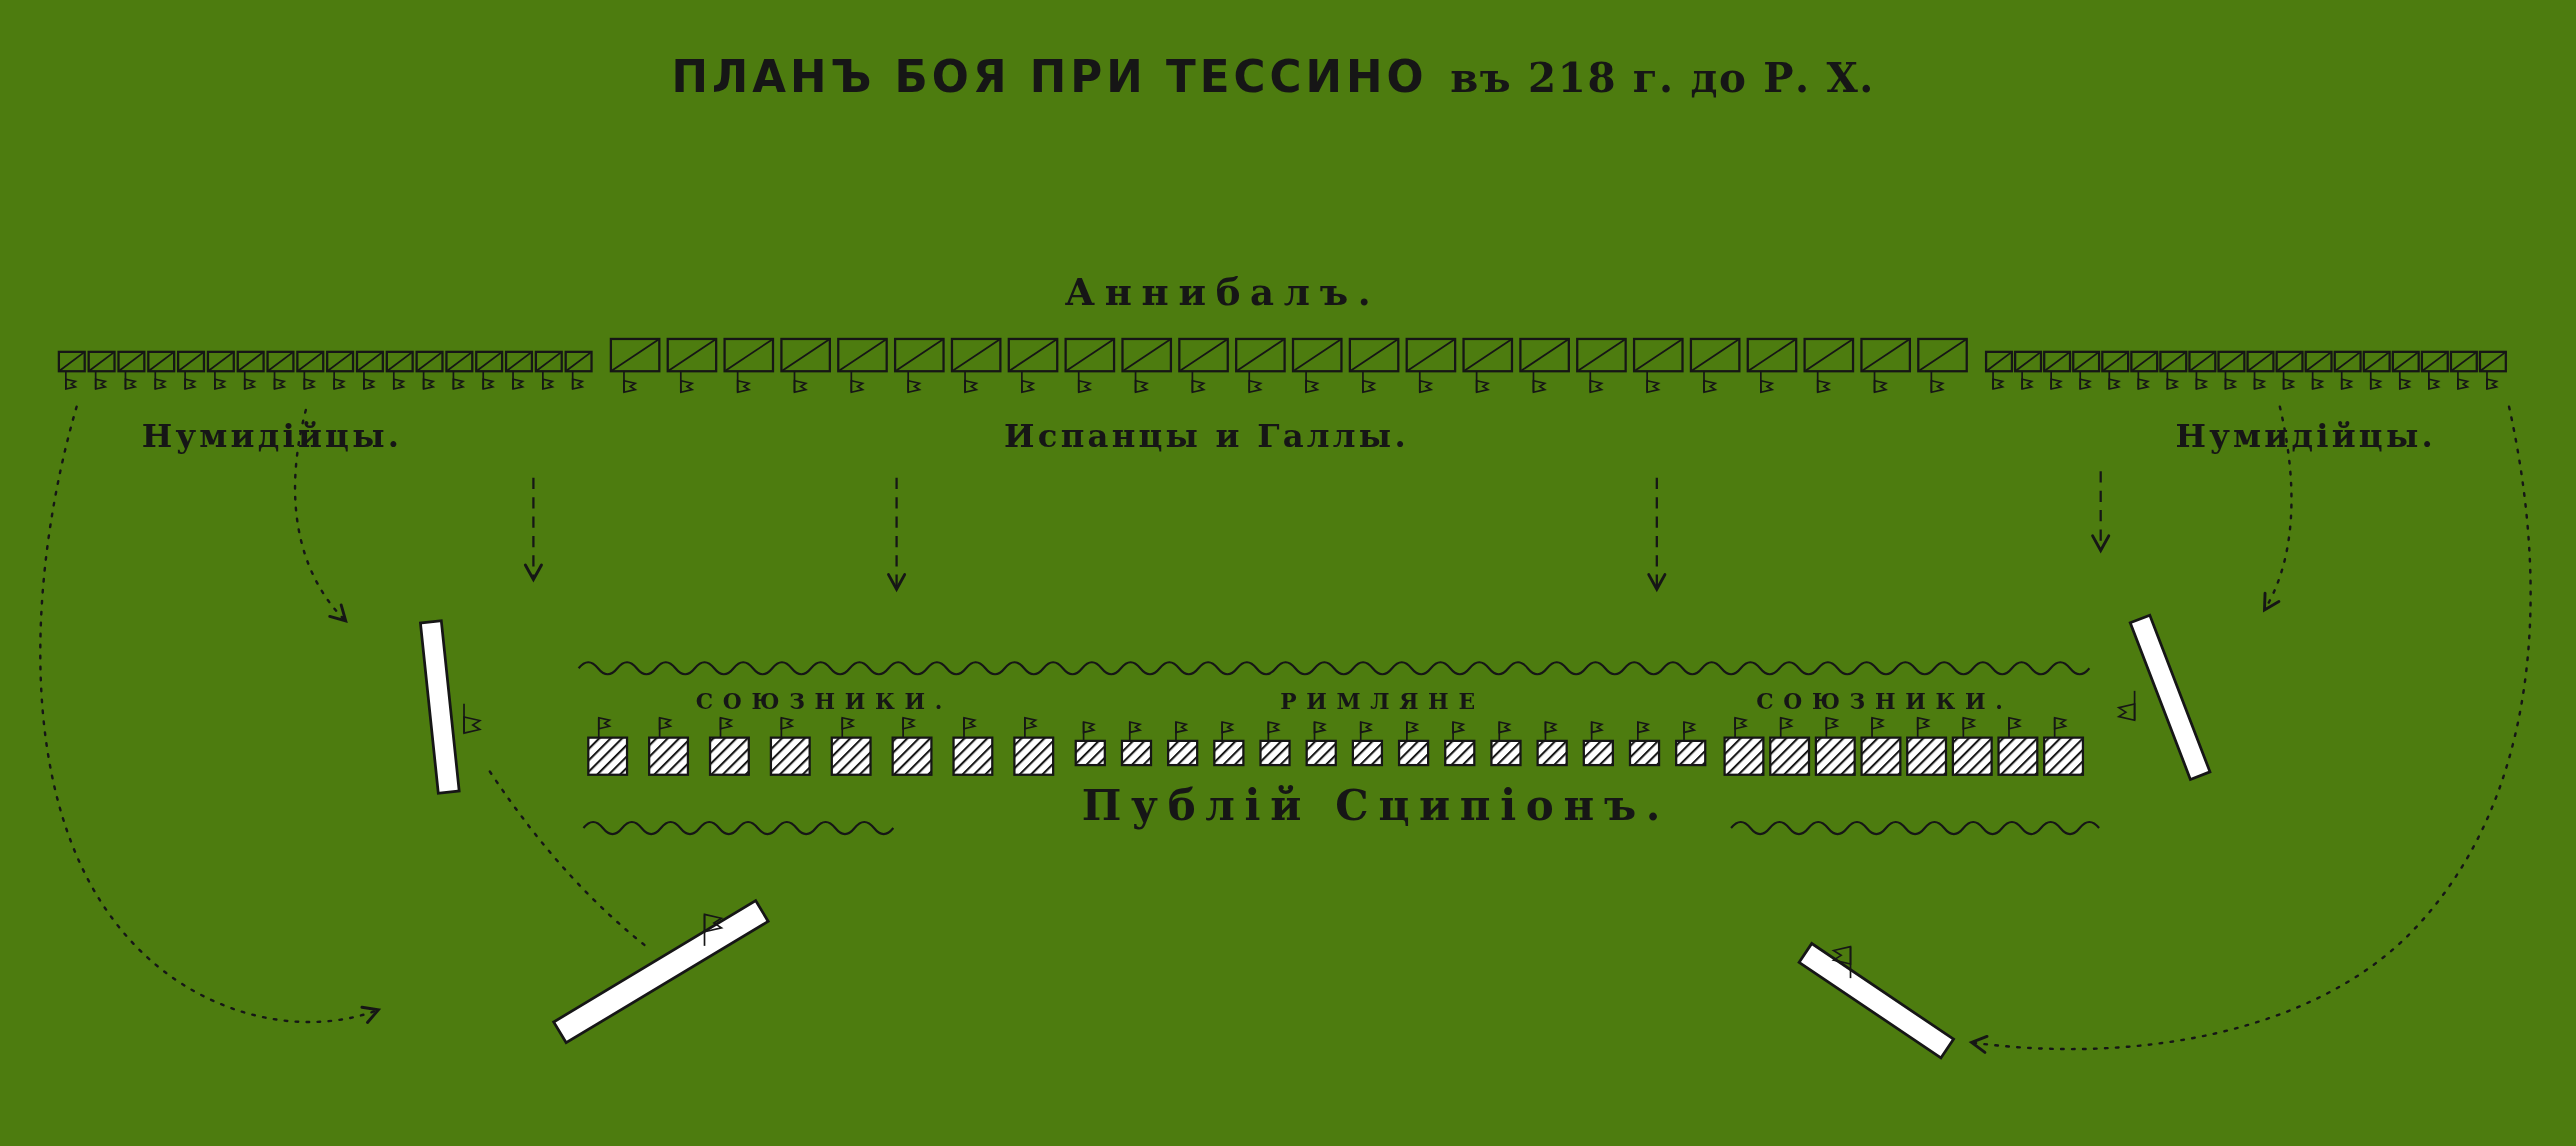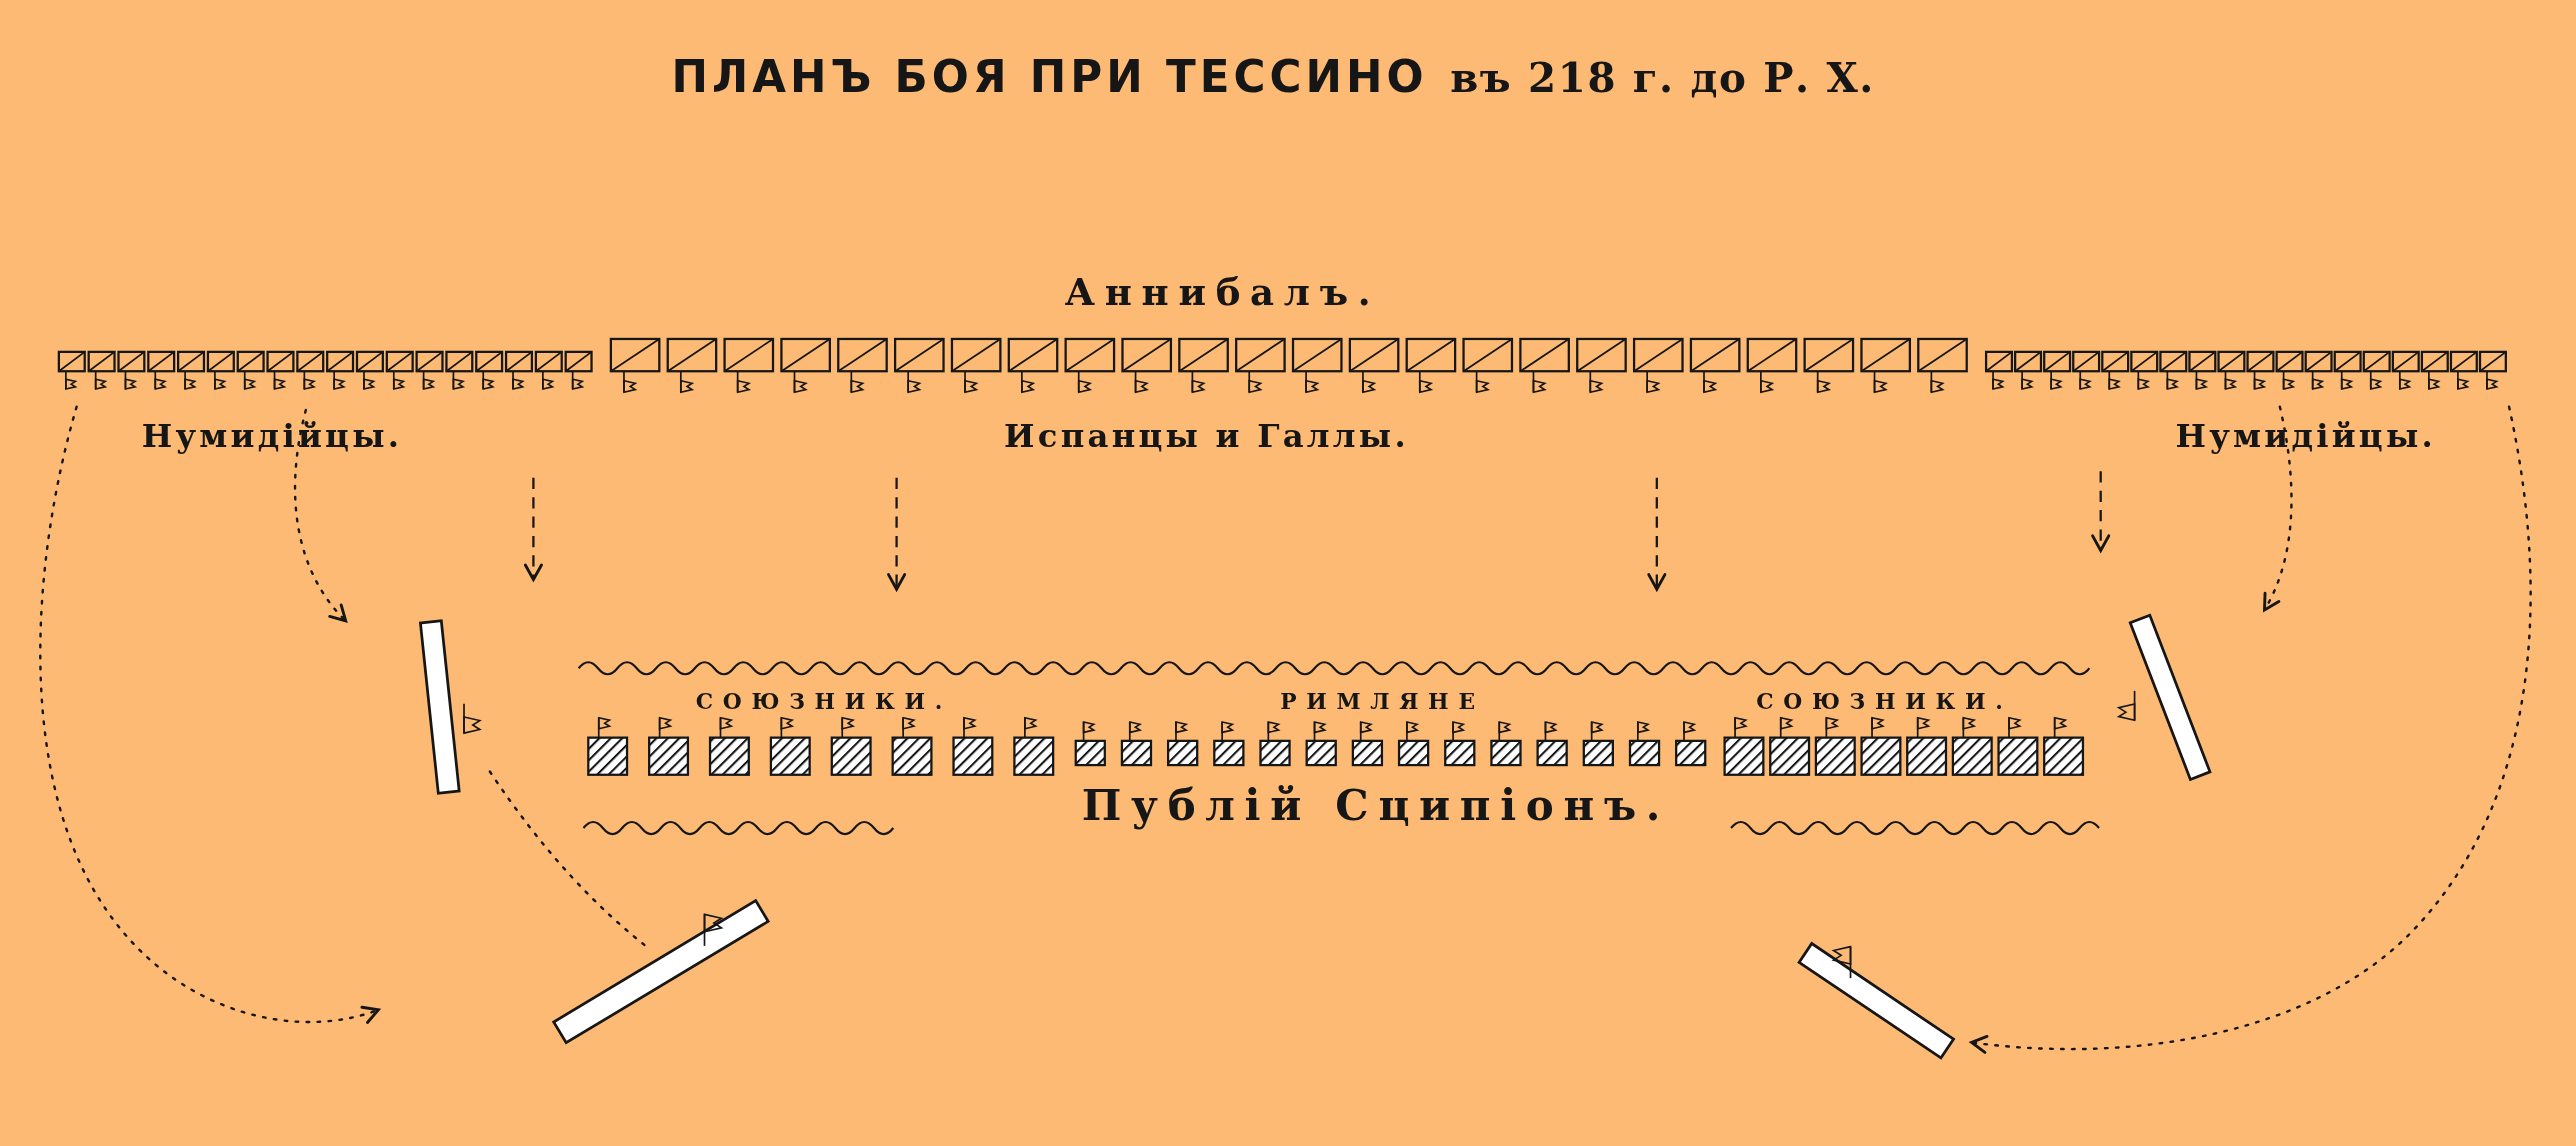--- a/index.html
+++ b/index.html
@@ -7,21 +7,21 @@
     padding:0;
     background:#ffffff;
     width:2576px;
     height:1146px;
     font-family:"DejaVu Serif", serif;
   }
   #stage{
     position:relative;
     width:2576px;
     height:1146px;
-    background:#fdba74;
+    background:#4d7c0f;
     overflow:hidden;
     text-decoration:underline;
   }
   svg text{ fill:#161616; }
   .t-title-main{
     font-family:"DejaVu Sans", sans-serif;
     font-weight:bold;
     font-size:27px;
     letter-spacing:2.5px;
   }

